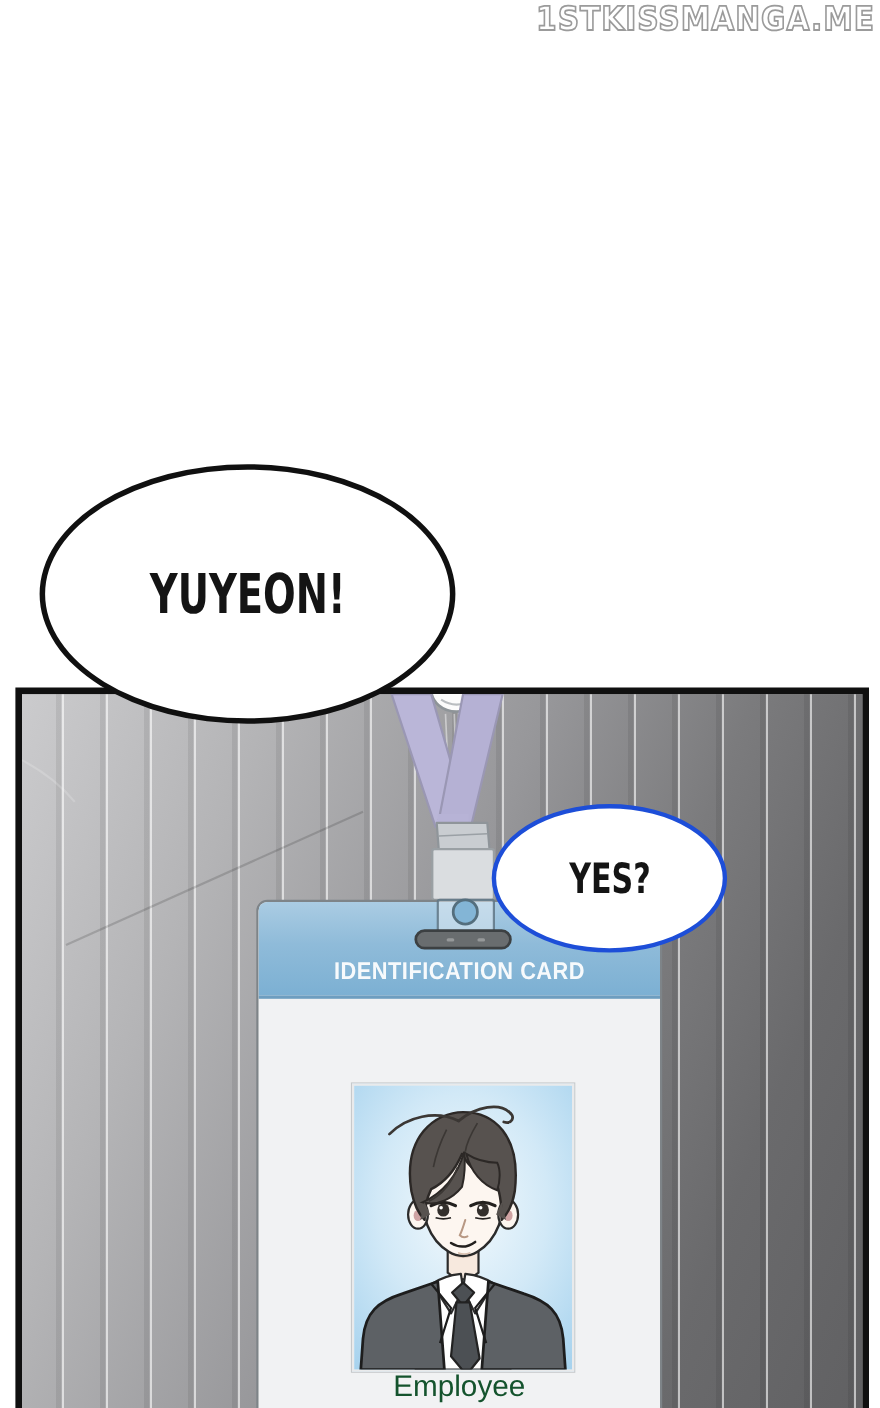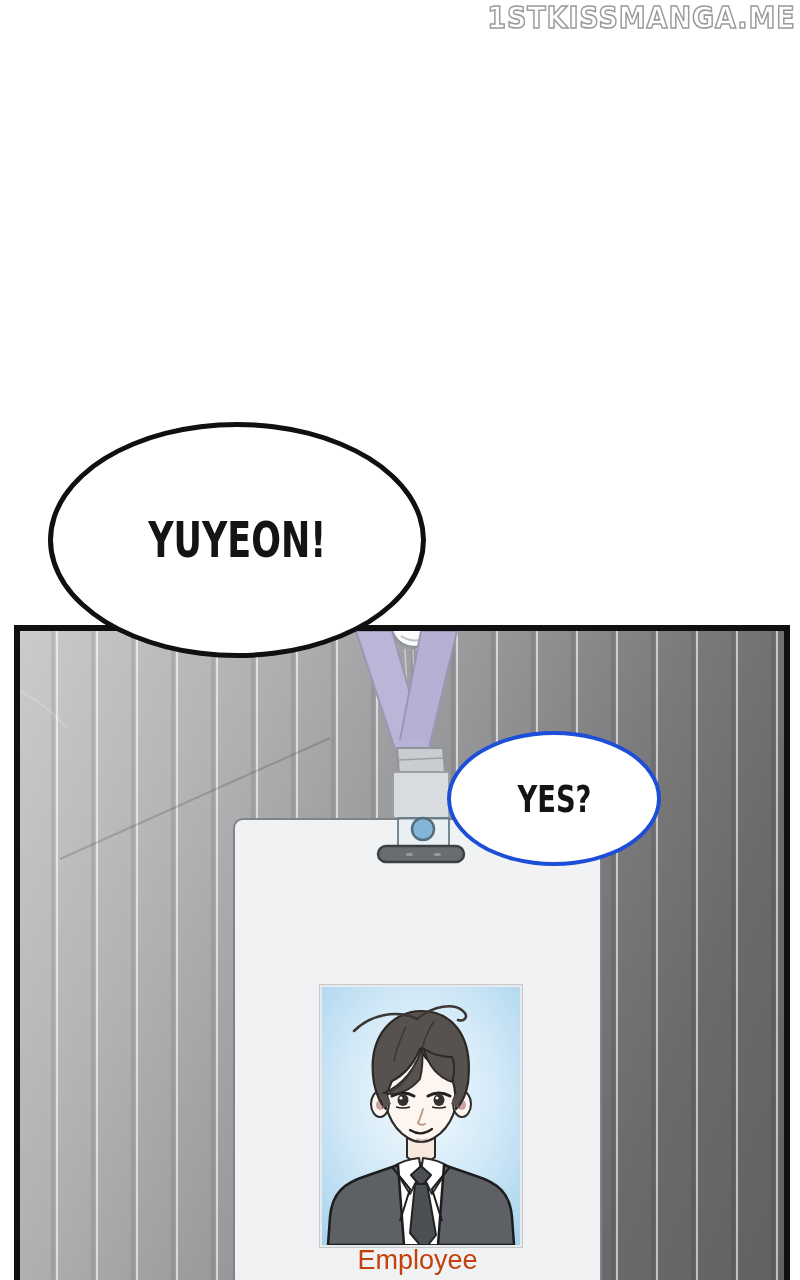--- a/index.html
+++ b/index.html
@@ -48,28 +48,28 @@
     font-size:22px;font-weight:bold;color:#f7fafc;letter-spacing:0.5px;
     padding-bottom:9px;transform:scaleX(0.9);white-space:nowrap;
   }
   .id-photo{
     position:absolute;left:85px;top:165px;width:198px;height:258px;
     border:2px solid #e9eaeb;box-shadow:0 0 0 1px #c6c9cb;box-sizing:content-box;
     background:#cfe8f6;
   }
   .holder-label{
     position:absolute;left:0;top:425px;width:100%;text-align:center;
-    font-size:27px;color:#c2410c;
+    font-size:27px;color:#14532d;
   }
   
   .bubble{
     position:absolute;background:#ffffff;border-radius:50%;z-index:30;
     display:flex;align-items:center;justify-content:center;
   }
-  .bubble-yuyeon{left:48px;top:422px;width:368px;height:226px;border:5px solid #101010;}
+  .bubble-yuyeon{left:36px;top:422px;width:368px;height:226px;border:5px solid #101010;}
   .bubble-yes{left:447px;top:731px;width:206px;height:127px;border:4px solid #1d4ed8;}
   .bubble-text{
     font-weight:bold;color:#141414;white-space:nowrap;
     font-family:"DejaVu Sans",sans-serif;
   }
   .bubble-yuyeon .bubble-text{font-size:50px;transform:scaleX(0.70);}
   .bubble-yes .bubble-text{font-size:38px;transform:scaleX(0.72);}
 </style>
 </head>
 <body>
@@ -99,20 +99,23 @@
 
     <g>
       <polygon points="377,117 423,117 425,141 379,143" fill="#c9cdd1" stroke="#8f959a" stroke-width="2" stroke-linejoin="round"></polygon>
       <path d="M 379 129 L 423 127" stroke="#9aa0a5" stroke-width="1.5"></path>
     </g>
 
     <rect x="373" y="141" width="56" height="46" rx="2" fill="#dadde0" stroke="#9aa0a4" stroke-width="2"></rect>
   </svg>
 
   <div class="id-card">
+    <div class="id-card-header">
+      <div class="id-card-title">IDENTIFICATION CARD</div>
+    </div>
 
     <svg class="id-photo" width="198" height="258" viewBox="0 0 198 258">
       <defs>
         <radialGradient id="pbg" cx="50%" cy="42%" r="78%">
           <stop offset="0%" stop-color="#f4fafd"></stop>
           <stop offset="50%" stop-color="#d2e9f7"></stop>
           <stop offset="100%" stop-color="#a4d1ed"></stop>
         </radialGradient>
       </defs>
       <rect x="0" y="0" width="198" height="258" fill="url(#pbg)"></rect>

